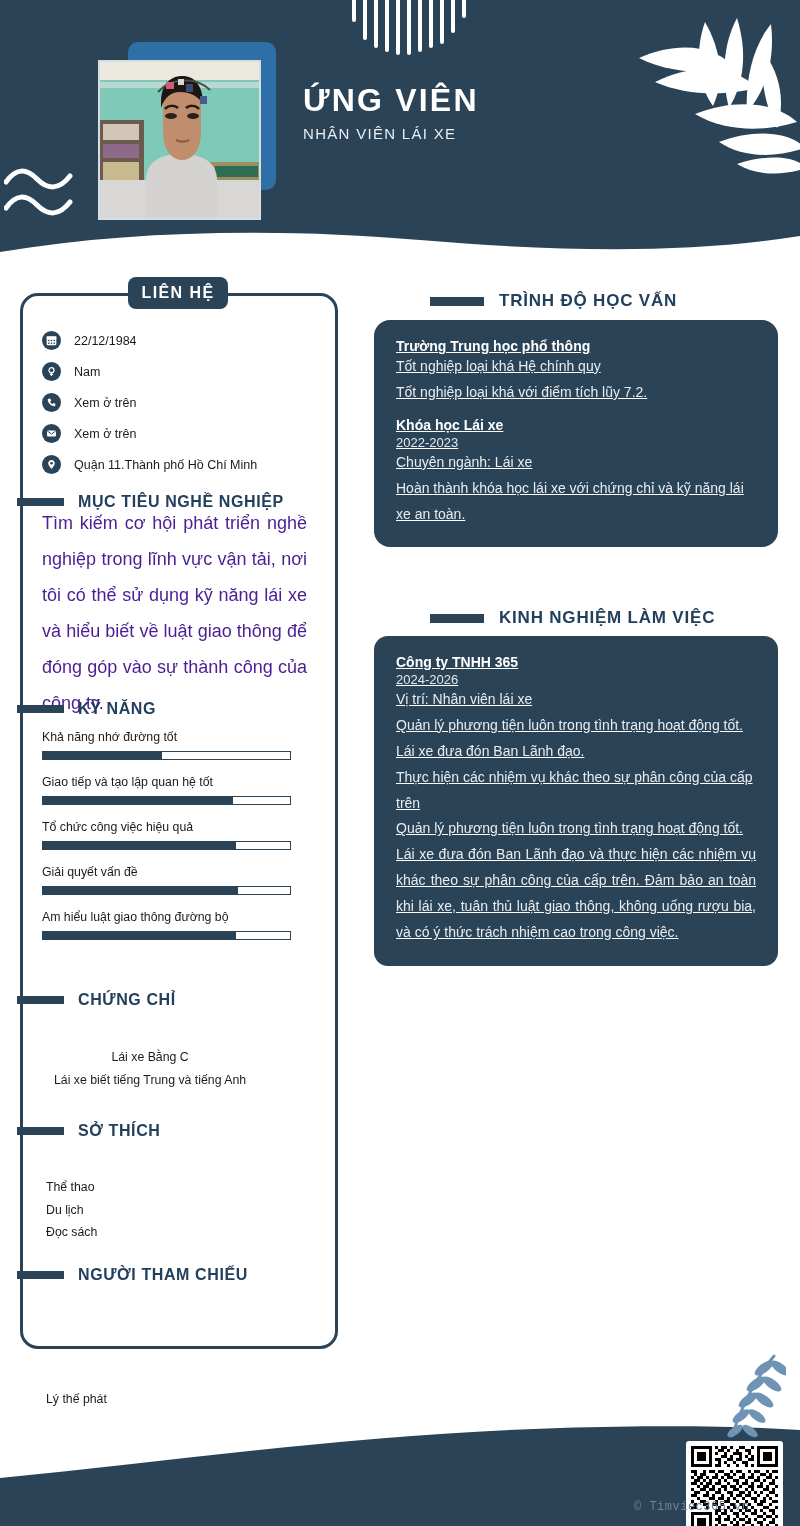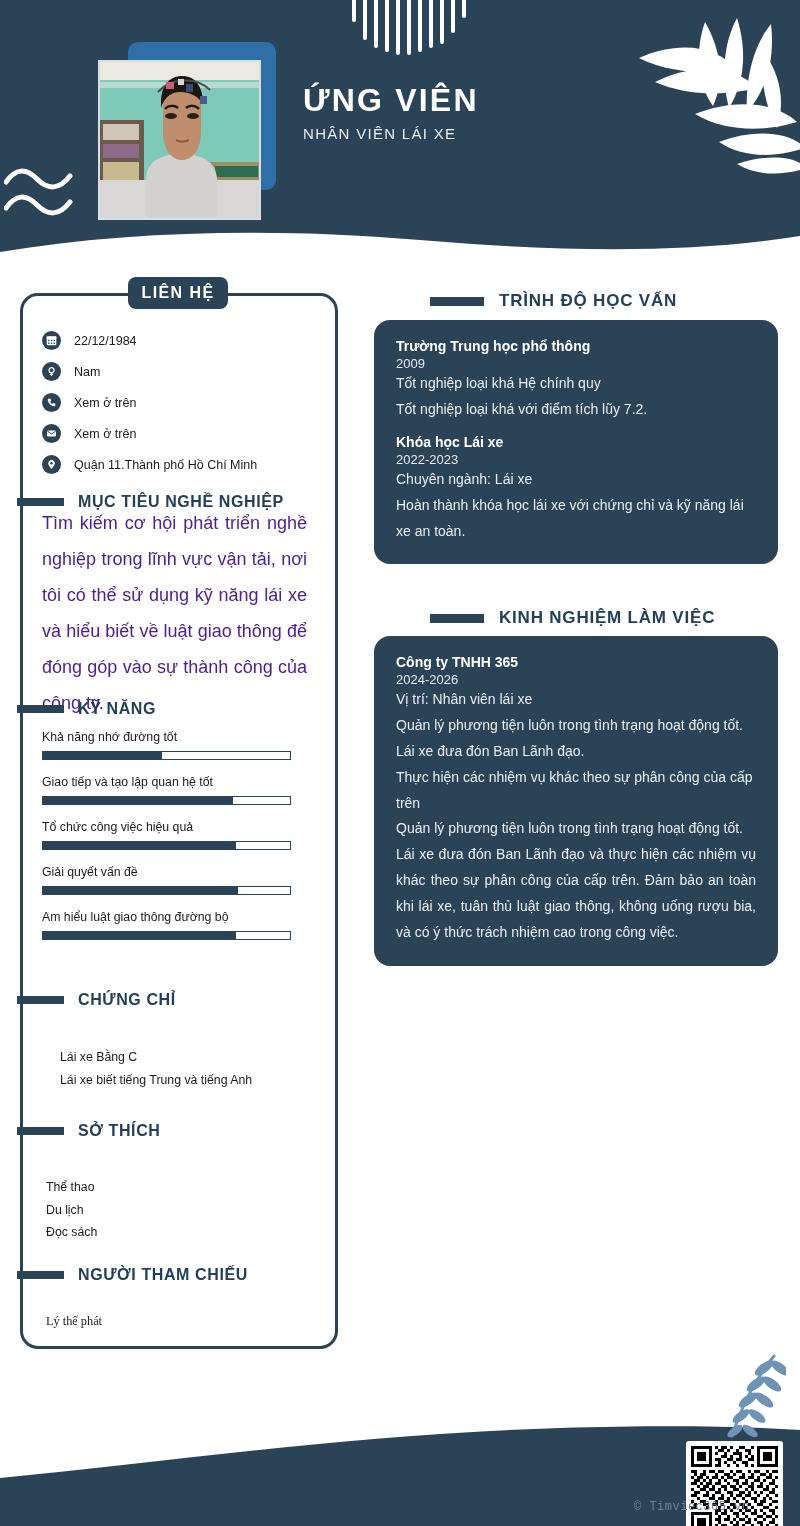--- a/index.html
+++ b/index.html
@@ -88,20 +88,21 @@
 
   
   .rhead { position:absolute; display:flex; align-items:center;justify-content:center; }
   .rhead .rdash { width:54px; height:9px; background:#2b4357; }
   .rhead .rtitle {
     margin-left:15px; font-size:17px; font-weight:700; color:#22405c; letter-spacing:0.8px;
   }
   .dark-card {
     position:absolute; background:#2b4357; border-radius:16px; color:#fff;
     padding:18px 22px 20px 22px;
+    text-decoration:underline;
   }
   .dc-title { font-size:14px; font-weight:700; color:#ffffff; }
   .dc-sub { font-size:13px; color:#e5eaee; margin-top:2px; }
   .dc-line { font-size:14px; color:#e9edf0; line-height:1.85; }
   .dc-gap { height:11px; }
   .dc-just { text-align:justify; }
 
   
   .footer-wave { position:absolute; left:0; bottom:0; width:800px; height:110px; }
   .wheat { position:absolute; right:14px; bottom:78px; }
@@ -289,70 +290,69 @@
       <div class="bar">
           <span style="width: 78%;"></span>
         </div>
     </div>
   </div>
 
   <div class="sec-head" style="left:20px; top:991px;">
     <span class="sec-dash"></span>
     <span class="sec-title">CHỨNG CHỈ</span>
   </div>
-  <div class="simple-list" style="left:60px; top:1046px;">
+  <div class="simple-list" style="left:54px; top:1046px;text-align:center;">
     <div>Lái xe Bằng C</div>
     <div>Lái xe biết tiếng Trung và tiếng Anh</div>
   </div>
 
   <div class="sec-head" style="left:20px; top:1122px;">
     <span class="sec-dash"></span>
     <span class="sec-title">SỞ THÍCH</span>
   </div>
   <div class="simple-list" style="left:46px; top:1176px;">
     <div>Thể thao</div>
     <div>Du lịch</div>
     <div>Đọc sách</div>
   </div>
 
   <div class="sec-head" style="left:20px; top:1266px;">
     <span class="sec-dash"></span>
     <span class="sec-title">NGƯỜI THAM CHIẾU</span>
   </div>
-  <div class="simple-list" style="left:46px; top:1310px;font-family:Liberation Serif, serif;">
+  <div class="simple-list" style="left:46px; top:1388px;">
     <div>Lý thế phát</div>
   </div>
 
   <div class="rhead" style="left:430px; top:291px;">
     <span class="rdash"></span>
     <span class="rtitle">TRÌNH ĐỘ HỌC VẤN</span>
   </div>
 
   <div class="dark-card" style="left:374px; top:320px; width:404px;">
     <div>
       <div class="dc-title">Trường Trung học phổ thông</div>
-      <div class="dc-sub">2009</div>
       <div class="dc-line">Tốt nghiệp loại khá Hệ chính quy</div>
       <div class="dc-line">Tốt nghiệp loại khá với điểm tích lũy 7.2.</div>
     </div>
     <div class="dc-gap"></div>
     <div>
       <div class="dc-title">Khóa học Lái xe</div>
       <div class="dc-sub">2022-2023</div>
       <div class="dc-line">Chuyên ngành: Lái xe</div>
       <div class="dc-line">Hoàn thành khóa học lái xe với chứng chỉ và kỹ năng lái xe an toàn.</div>
     </div>
   </div>
 
   <div class="rhead" style="left:430px; top:608px;">
     <span class="rdash"></span>
     <span class="rtitle">KINH NGHIỆM LÀM VIỆC</span>
   </div>
 
-  <div class="dark-card" style="left:374px; top:636px; width:404px;">
+  <div class="dark-card" style="left:374px; top:636px; width:404px;border-radius:14px;">
     <div>
       <div class="dc-title">Công ty TNHH 365</div>
       <div class="dc-sub">2024-2026</div>
       <div class="dc-line">Vị trí: Nhân viên lái xe</div>
       <div class="dc-line">Quản lý phương tiện luôn trong tình trạng hoạt động tốt.</div>
       <div class="dc-line">Lái xe đưa đón Ban Lãnh đạo.</div>
       <div class="dc-line">Thực hiện các nhiệm vụ khác theo sự phân công của cấp trên</div>
       <div class="dc-line">Quản lý phương tiện luôn trong tình trạng hoạt động tốt.</div>
       <div class="dc-line dc-just">Lái xe đưa đón Ban Lãnh đạo và thực hiện các nhiệm vụ khác theo sự phân công của cấp trên. Đảm bảo an toàn khi lái xe, tuân thủ luật giao thông, không uống rượu bia, và có ý thức trách nhiệm cao trong công việc.</div>
     </div>

